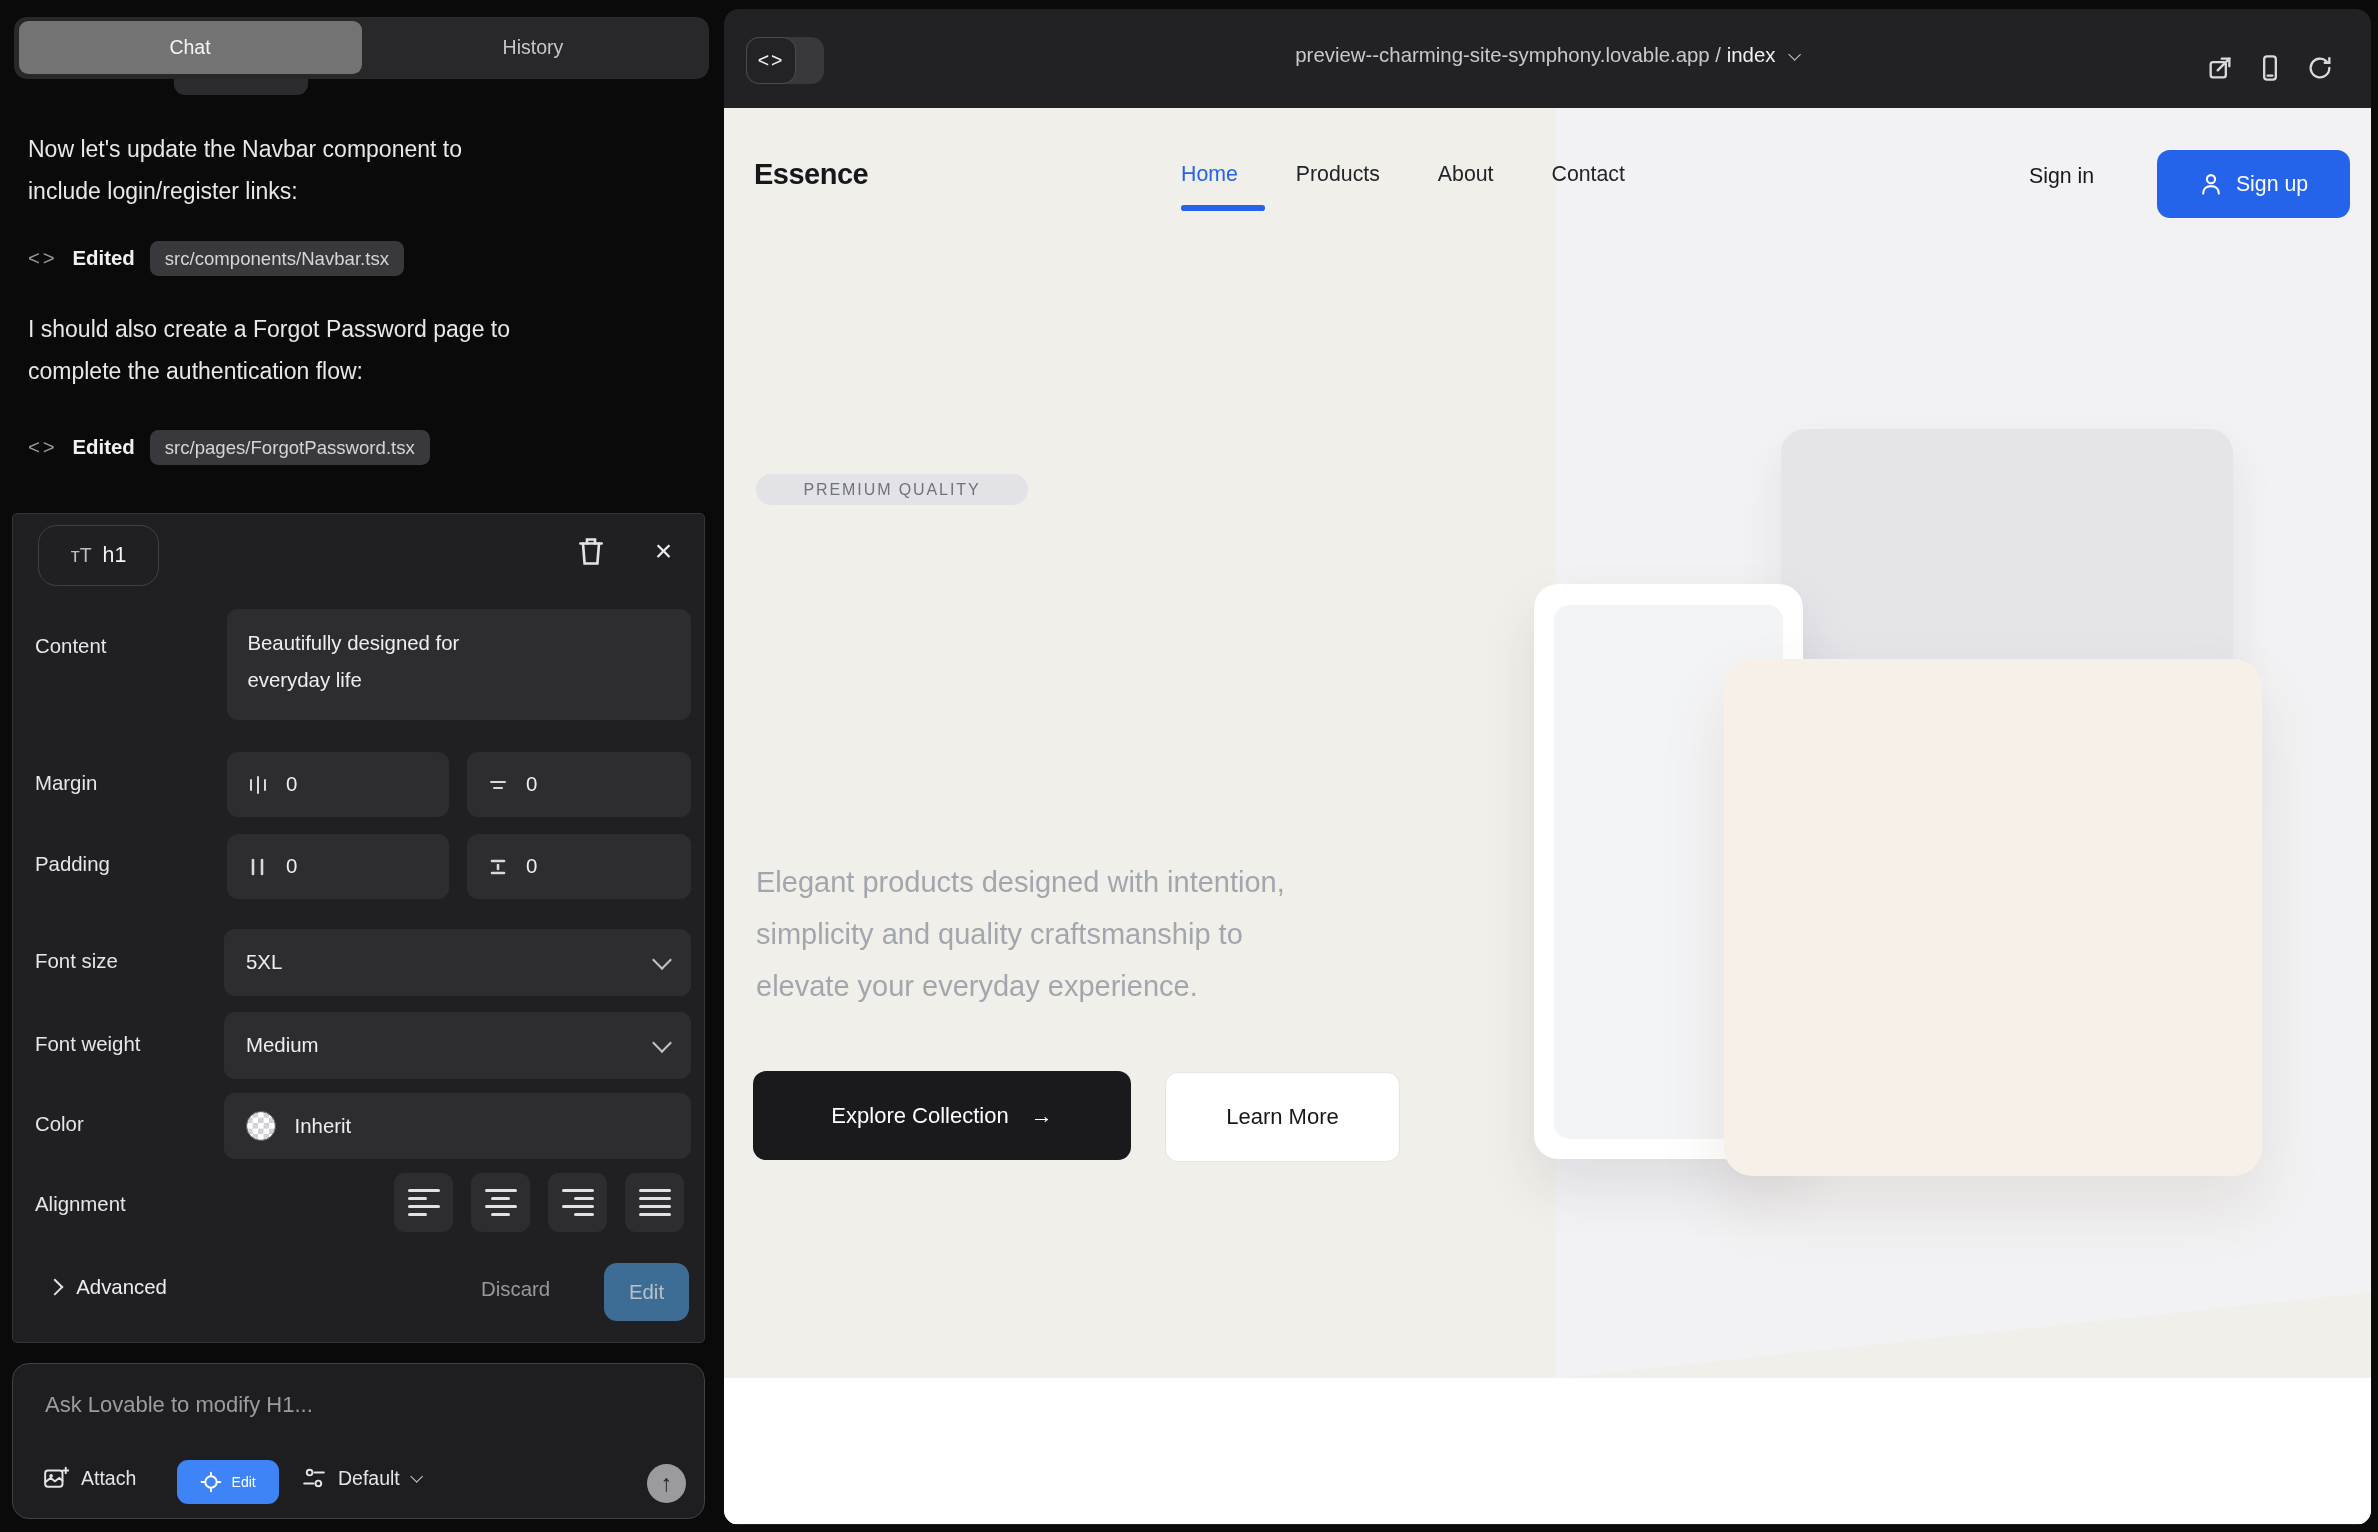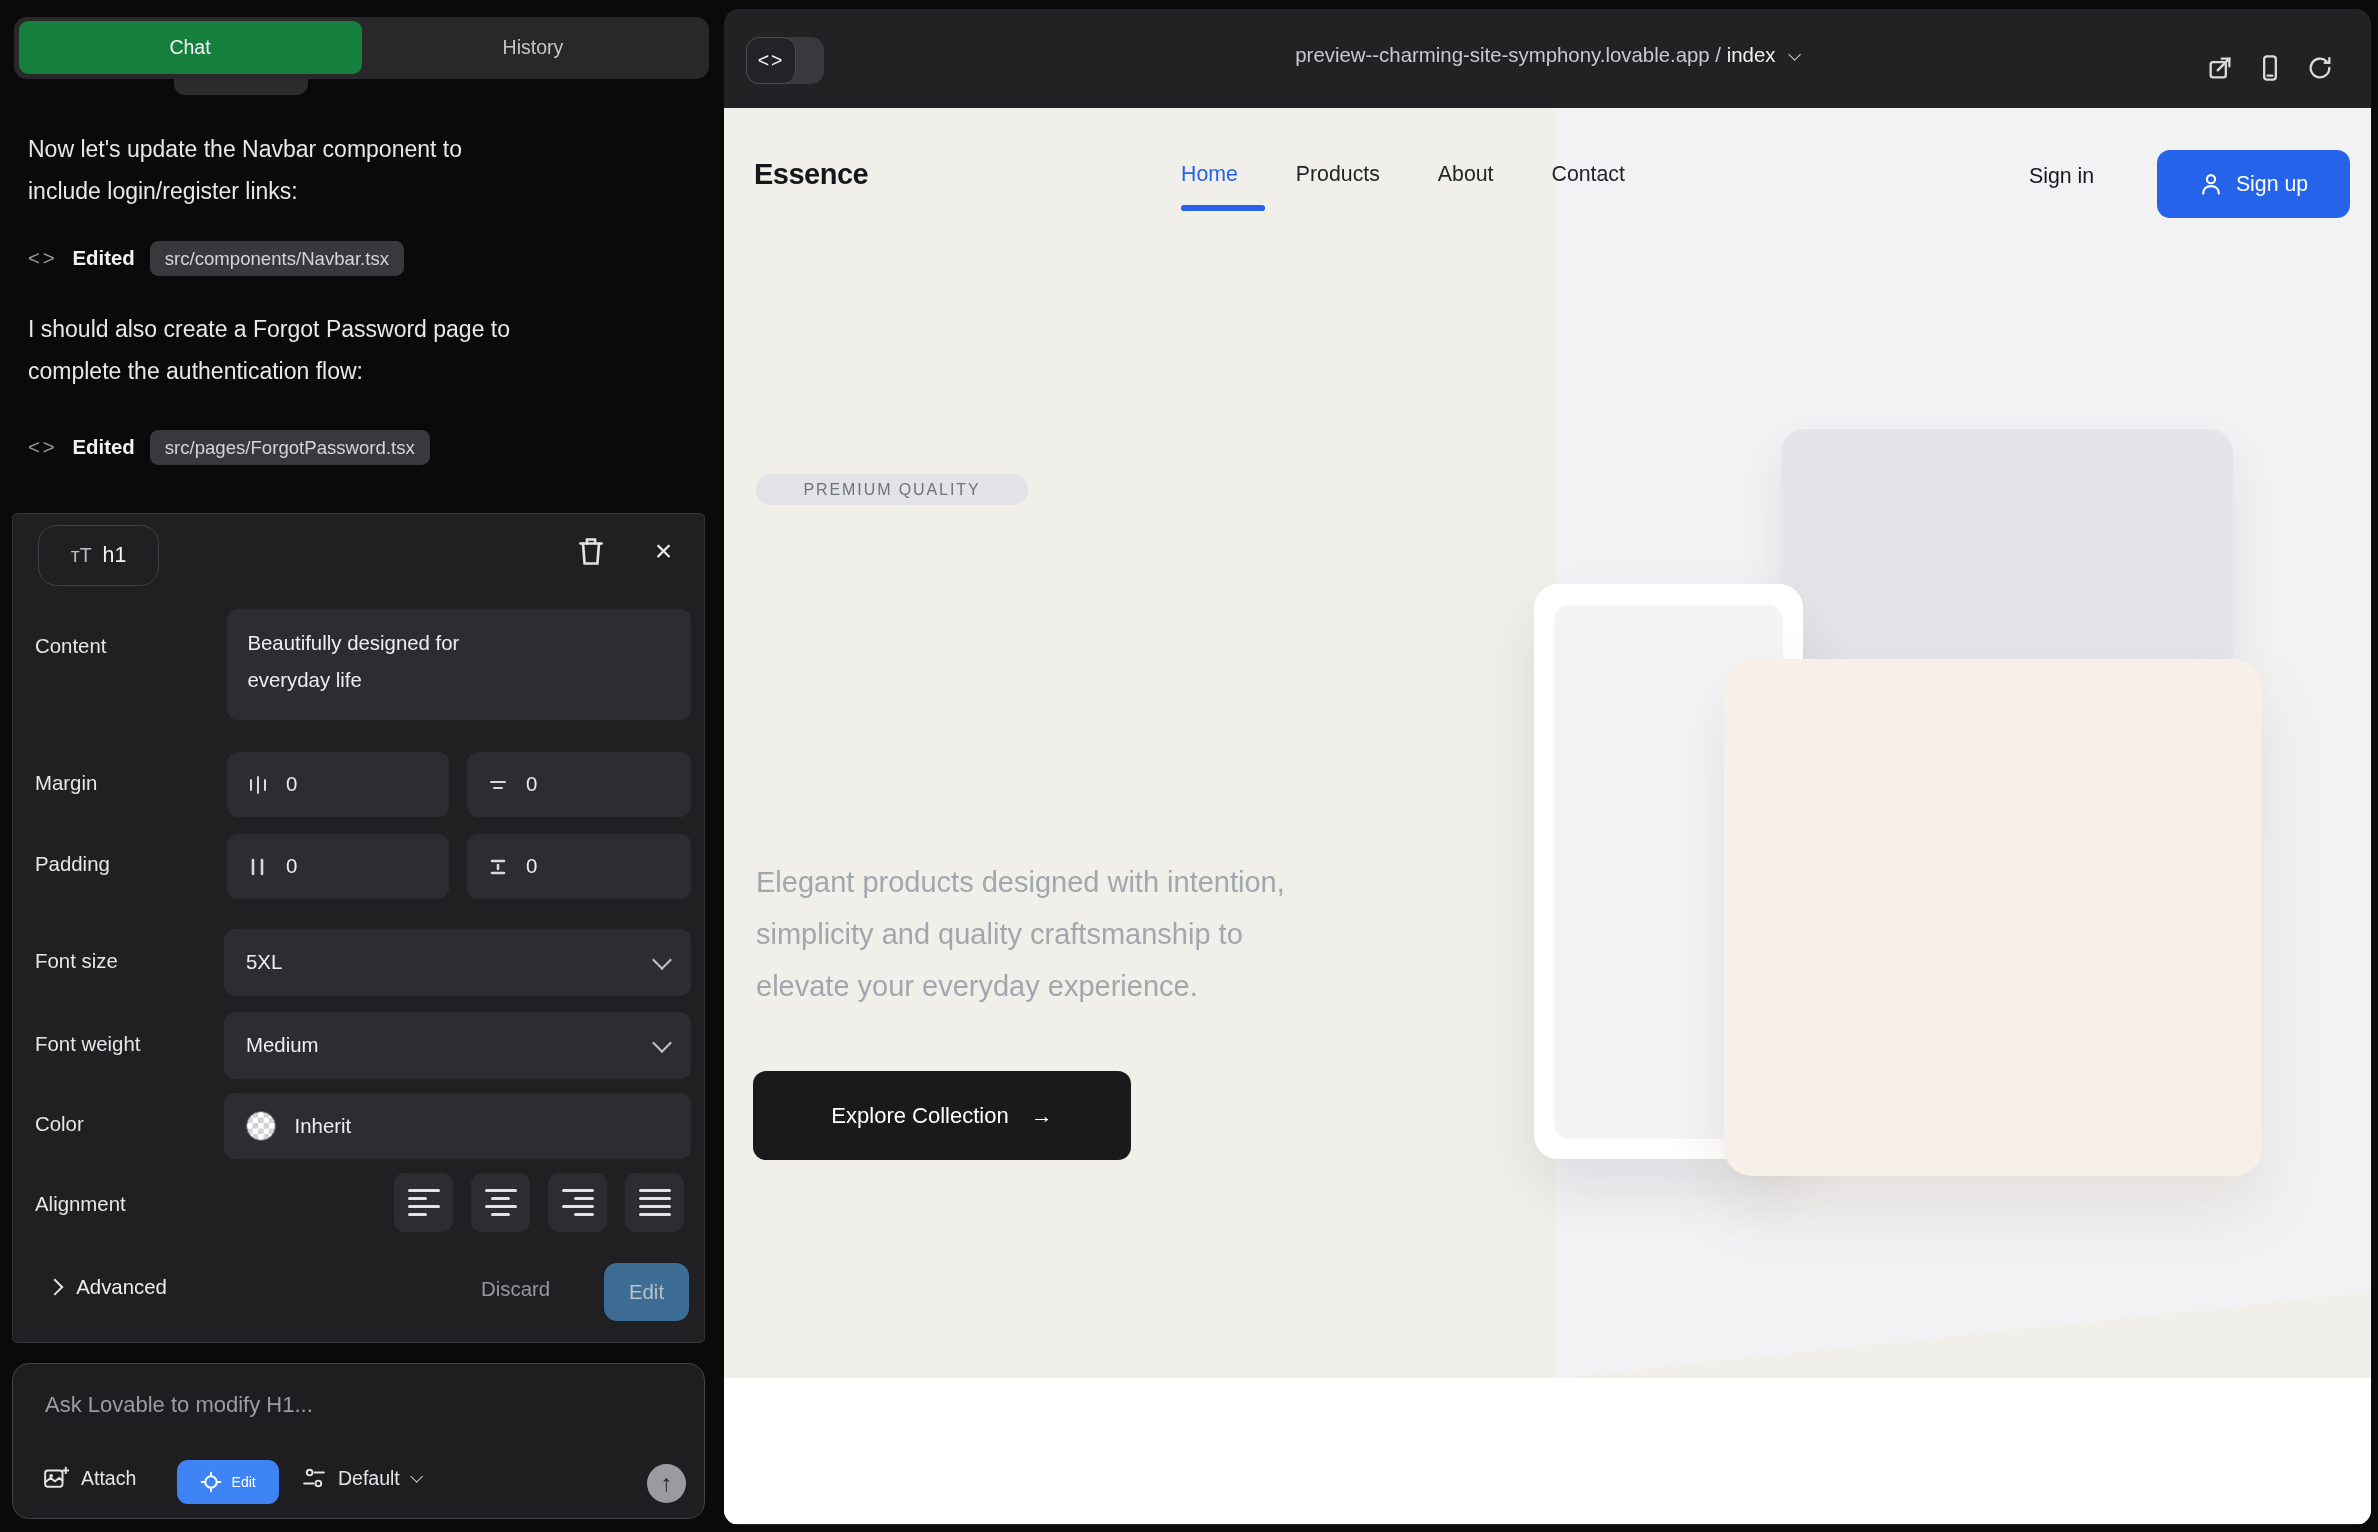--- a/index.html
+++ b/index.html
@@ -3,21 +3,21 @@
 <meta charset="utf-8">
 <style>
   html,body{margin:0;padding:0;background:#09090a;font-family:"Liberation Sans",sans-serif;}
   #app{position:relative;width:2378px;height:1532px;overflow:hidden;background:#0a0a0b;}
   .abs{position:absolute;}
   .flexc{display:flex;align-items:center;justify-content:center;}
 
   
   .tabbar{left:14px;top:16.7px;width:695px;height:62px;background:#28282b;border-radius:13px;display:flex;padding:4.6px;box-sizing:border-box;}
   .tab{flex:1;display:flex;align-items:center;justify-content:center;font-size:19.5px;color:#c7c7ca;border-radius:9.3px;}
-  .tab.active{background:#15803d;color:#f5f5f6;}
+  .tab.active{background:#737373;color:#f5f5f6;}
   .peek{left:174px;top:79px;width:134px;height:16px;background:#2c2c2f;border-radius:0 0 11px 11px;}
   .msg{left:28px;width:660px;font-size:23px;line-height:42px;color:#e8e8ea;white-space:pre-line;}
   .m1{top:128px}.m2{top:308px}
   .edited{left:28px;display:flex;align-items:center;gap:15px;}
   .e1{top:241px}.e2{top:430px}
   .codeglyph{color:#97979c;font-size:20.4px;letter-spacing:2.8px;font-weight:400;}
   .edited b{font-size:20.4px;color:#f1f1f3;}
   .filebadge{background:#39393d;color:#d5d5d8;font-size:18.6px;padding:6.5px 15px;border-radius:8.3px;}
 
   
@@ -330,16 +330,17 @@
 
       <div class="abs qbadge flexc">PREMIUM QUALITY</div>
       <div class="abs lede">Elegant products designed with intention,
 simplicity and quality craftsmanship to
 elevate your everyday experience.</div>
 
       <div class="abs cta1 flexc">
         <span>Explore Collection</span>
         <span>→</span>
       </div>
+      <div class="abs cta2 flexc">Learn More</div>
     </div>
   </section>
 </div>
 
 
 </body></html>

